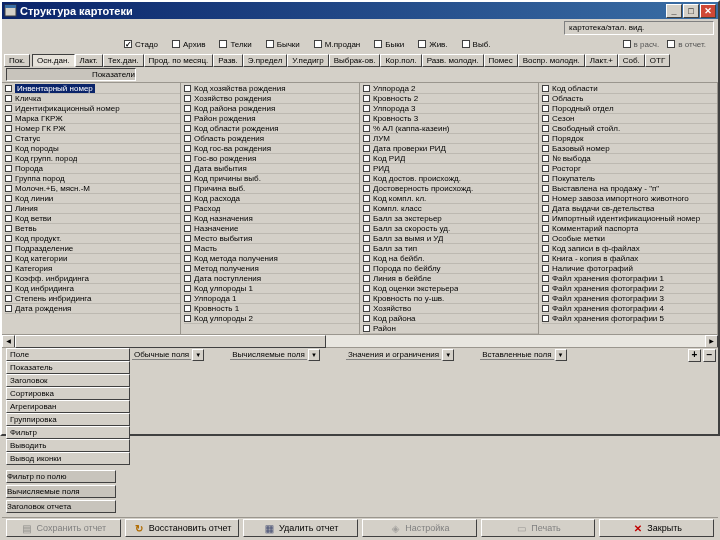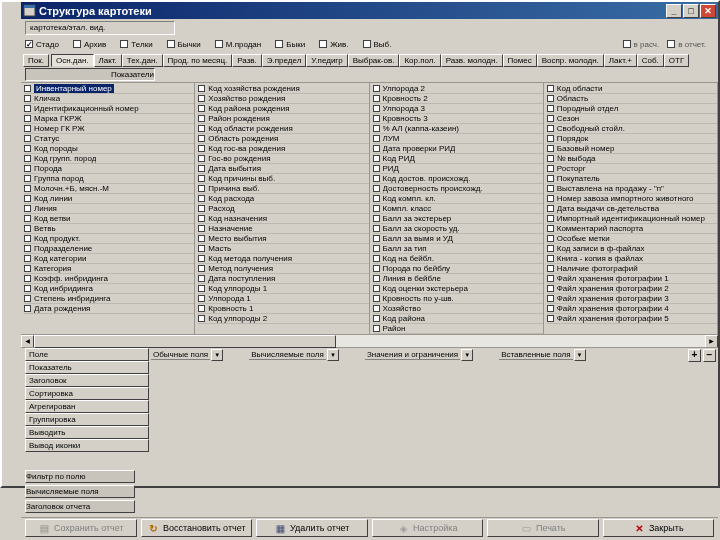--- a/index.html
+++ b/index.html
@@ -1,35 +1,35 @@
 <!DOCTYPE html>
 <html><head>
 <meta charset="utf-8">
 <style>
   html,body{margin:0;padding:0;width:720px;height:540px;overflow:hidden;
     font-family:"Liberation Sans",sans-serif;background:#d4d0c8;font-size:9px;color:#000;}
   *{box-sizing:border-box;}
-  .window{width:720px;height:488px;border:2px solid;border-color:#ffffff #404040 #404040 #ffffff;
-    background:#d4d0c8;display:flex;flex-direction:column;padding-left:19px;}
+  .window{width:720px;height:436px;border:2px solid;border-color:#ffffff #404040 #404040 #ffffff;
+    background:#d4d0c8;display:flex;flex-direction:column;}
   
   .titlebar{height:17px;background:linear-gradient(90deg,#0a246a,#3a6ea5);display:flex;align-items:center;
     padding:0 2px;flex:0 0 auto;}
   .app-icon{width:13px;height:13px;margin-right:3px;flex:0 0 auto;}
   .title{color:#fff;font-weight:bold;font-size:11px;flex:1 1 auto;white-space:nowrap;overflow:hidden;}
   .tbb{width:16px;height:14px;margin-left:1px;background:#d4d0c8;border:1px solid;
     border-color:#fff #404040 #404040 #fff;font-size:9px;line-height:12px;text-align:center;
     font-weight:bold;flex:0 0 auto;cursor:default;}
   .tbb.close{background:#cf4836;color:#fff;}
   
-  .row-report{height:18px;display:flex;align-items:center;padding:1px 4px;flex:0 0 auto;}
+  .row-report{height:18px;display:flex;align-items:center;padding:1px 4px;flex:0 0 auto;justify-content:flex-end;}
   .report-box{min-width:150px;height:14px;border:1px solid;border-color:#808080 #fff #fff #808080;
     background:#d4d0c8;font-size:8px;line-height:12px;padding:0 4px;white-space:nowrap;}
   
   .row-filters{height:14px;display:flex;align-items:center;padding:0 4px;flex:0 0 auto;}
-  .filter-list{display:flex;flex:1 1 auto;}
+  .filter-list{display:flex;flex:1 1 auto;justify-content:center;}
   .filter-list.right{flex:0 0 auto;}
   .filter-item{display:flex;align-items:center;margin-right:14px;white-space:nowrap;}
   .filter-list.right .filter-item{margin-right:8px;color:#555;}
   .cb{width:8px;height:8px;background:#fff;border:1px solid;border-color:#808080 #fff #fff #808080;
     outline:1px solid #404040;outline-offset:-1px;margin-right:3px;flex:0 0 auto;
     font-size:8px;line-height:7px;text-align:center;color:#000;}
   .checked .cb::before{content:"✓";font-weight:bold;}
   .filter-item .lbl{font-size:8px;}
   
   .row-tabs{height:16px;display:flex;align-items:flex-end;padding:0 2px;flex:0 0 auto;}
@@ -761,20 +761,23 @@
         </div>
 
         <div class="stack-cell">
           <span>Агрегирован</span>
         </div>
 
         <div class="stack-cell">
           <span>Группировка</span>
         </div>
 
+        <div class="stack-cell">
+          <span>Фильтр</span>
+        </div>
 
         <div class="stack-cell">
           <span>Выводить</span>
         </div>
 
         <div class="stack-cell">
           <span>Вывод иконки</span>
         </div>
       </div>
     <div class="grid-main">

